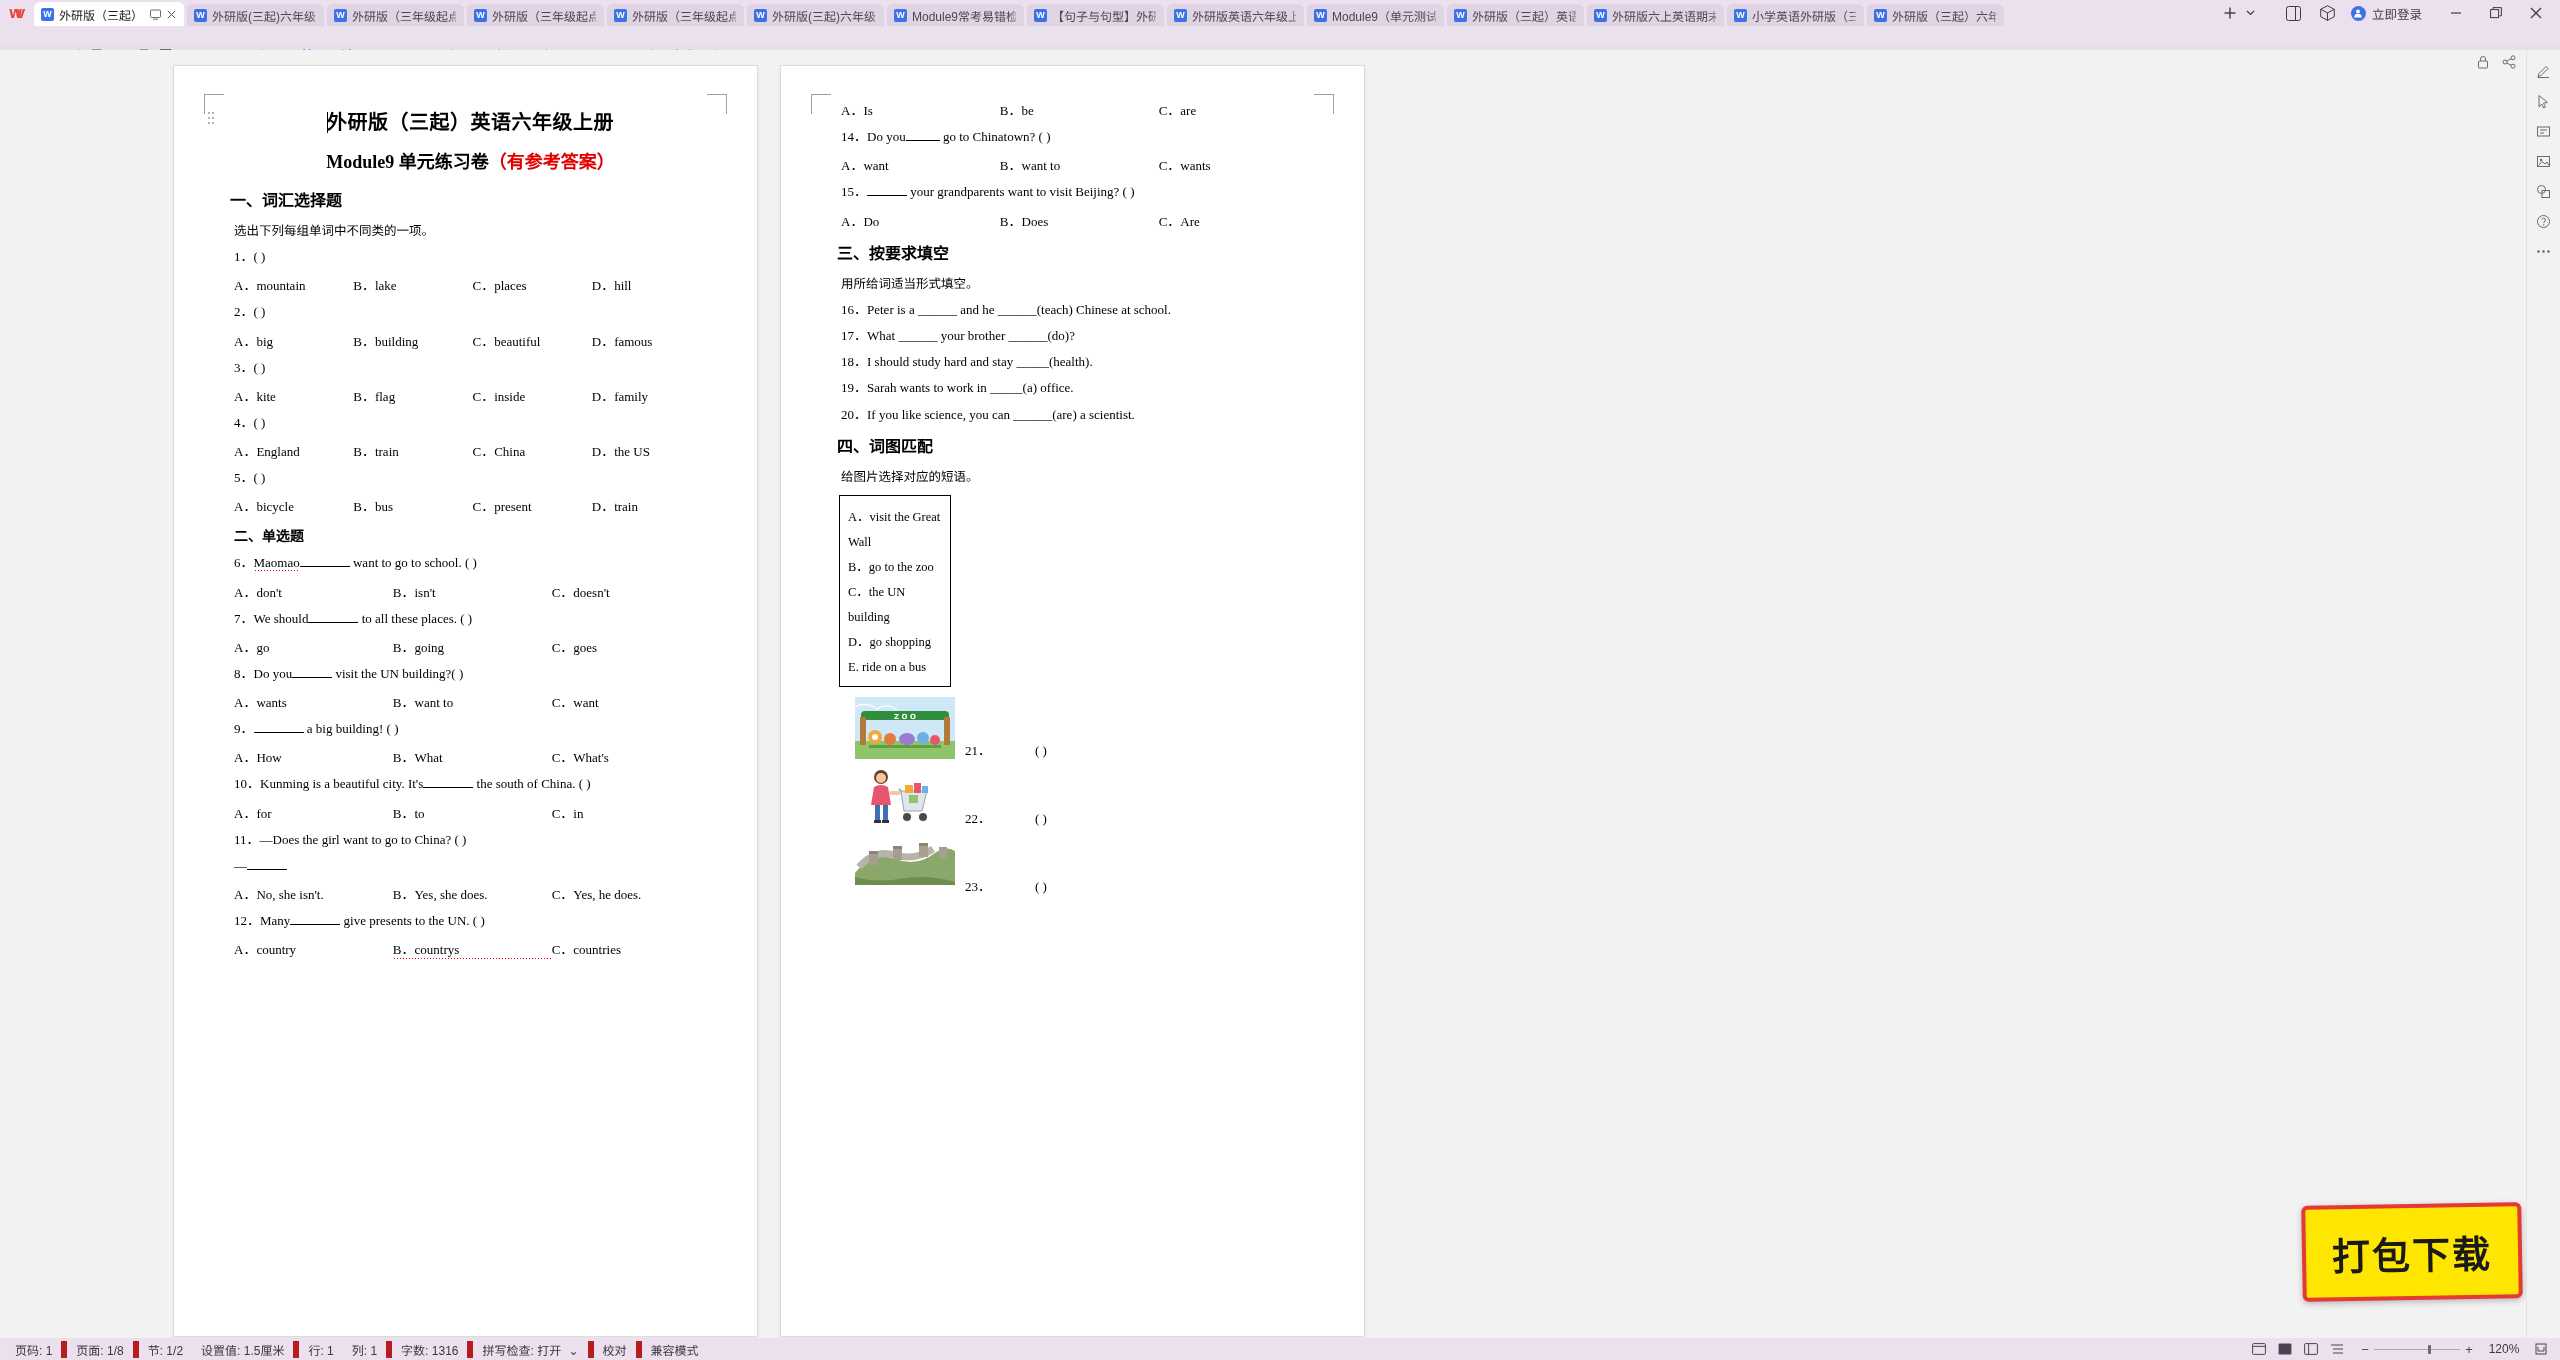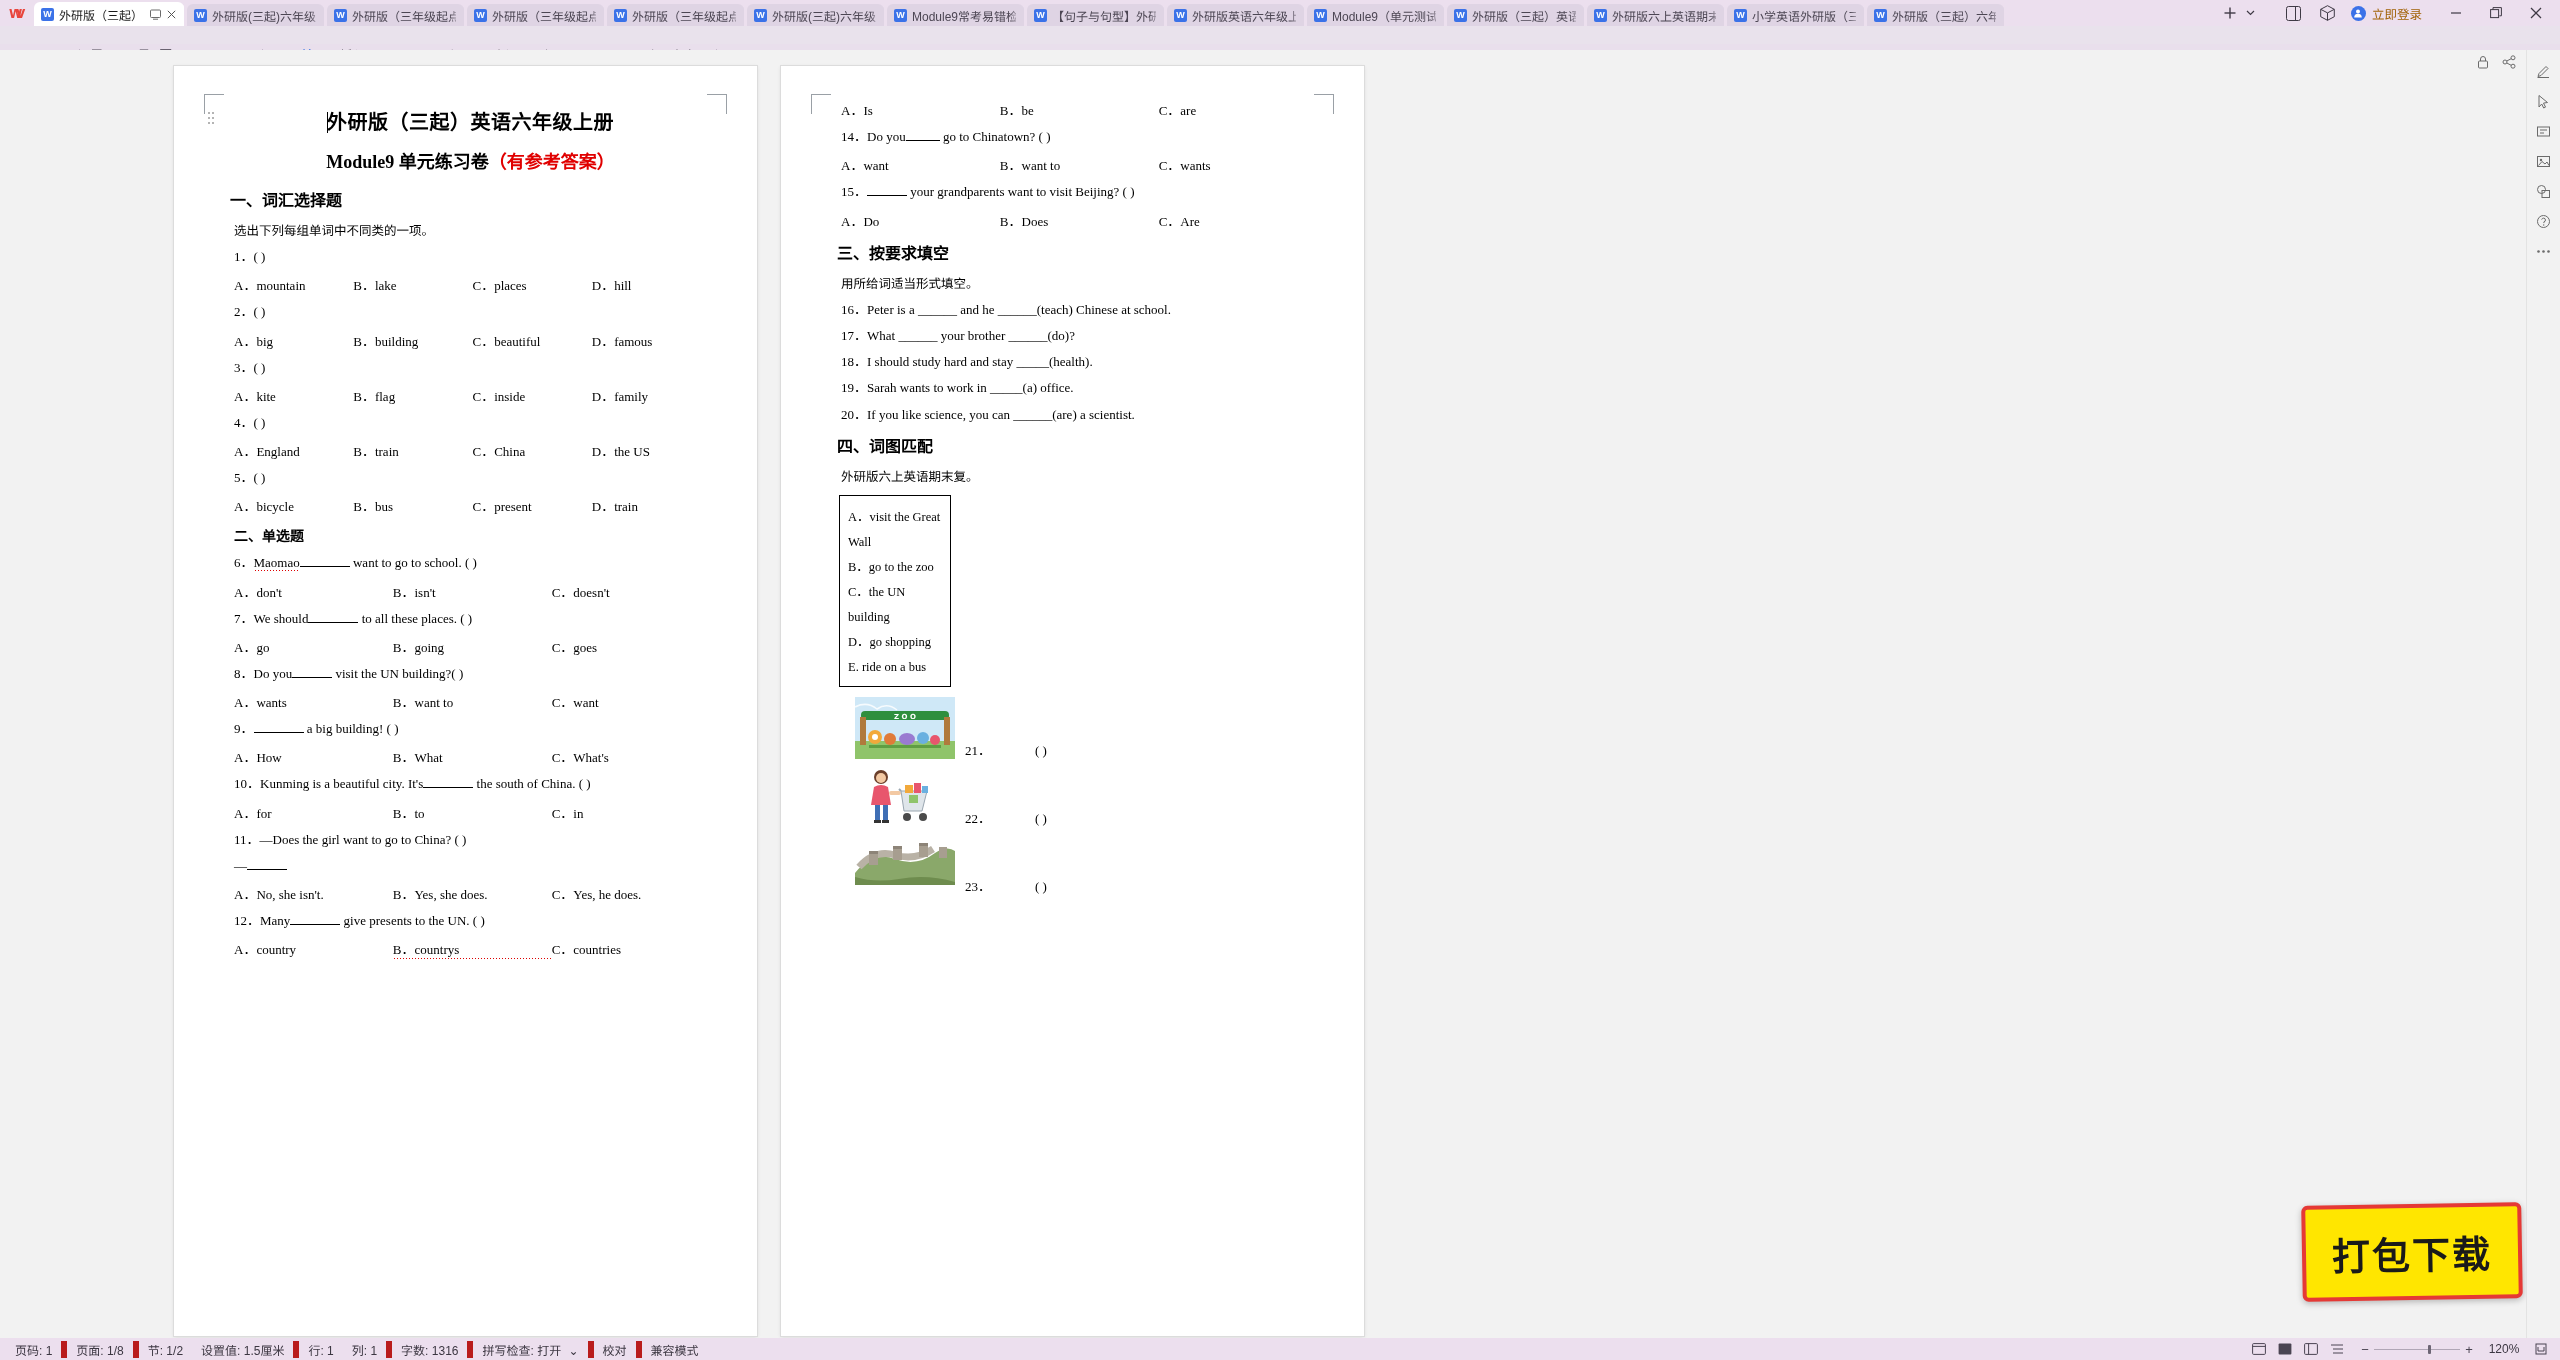--- a/index.html
+++ b/index.html
@@ -41,21 +41,21 @@
   .tab.active::after{ background:linear-gradient(to right, rgba(255,255,255,0), #fff 75%); }
   .wicon{
     width:13px;height:13px;background:#3b72e8;border-radius:2px;flex:none;
     color:#fff;font-size:9px;line-height:13px;text-align:center;font-weight:bold;
   }
   .tab-ctl{ display:flex; align-items:center; gap:6px; margin-left:2px; z-index:2; }
   .tab-ctl svg{ display:block; }
   .tabbar-right{ display:flex; align-items:center; height:26px; gap:0; flex:none; padding-left:8px;}
   .tb-btn{ width:26px;height:26px; display:flex;align-items:center;justify-content:center; }
   .tb-wide{ width:34px; }
-  .login{ display:flex;align-items:center;gap:6px; color:#a16207; font-size:12.5px; margin:0 14px 0 6px;}
+  .login{ display:flex;align-items:center;gap:6px; color:#404040; font-size:12.5px; margin:0 14px 0 6px;}
   .login .avatar{ width:15px;height:15px;border-radius:50%;background:#3b72e8;display:flex;align-items:center;justify-content:center; }
   .wctl{ display:flex; align-items:center; }
   .wctl div{ width:40px;height:26px;display:flex;align-items:center;justify-content:center; color:#3f3a45;}
 
   
   .ribbon{
     height:24px; background:#e9dfec; display:flex; align-items:center;
     padding:0 8px; font-size:12.5px; color:#3c3742; position:relative;margin-top:18px;
   }
   .rb-file{ display:flex;align-items:center;gap:4px;padding:0 6px;height:20px; }
@@ -544,21 +544,21 @@
         <div class="sec-h">三、按要求填空</div>
         <div class="sec-note">用所给词适当形式填空。</div>
 
         <div class="q">16．Peter is a ______ and he ______(teach) Chinese at school.</div>
         <div class="q">17．What ______ your brother ______(do)?</div>
         <div class="q">18．I should study hard and stay _____(health).</div>
         <div class="q">19．Sarah wants to work in _____(a) office.</div>
         <div class="q">20．If you like science, you can ______(are) a scientist.</div>
 
         <div class="sec-h">四、词图匹配</div>
-        <div class="sec-note">外研版六上英语期末复。</div>
+        <div class="sec-note">给图片选择对应的短语。</div>
 
         <div class="matchbox">
           <div>A．visit the Great Wall</div>
           <div>B．go to the zoo</div>
           <div>C．the UN building</div>
           <div>D．go shopping</div>
           <div>E. ride on a bus</div>
         </div>
 
         <div class="pic-row" style="margin-left:18px">

